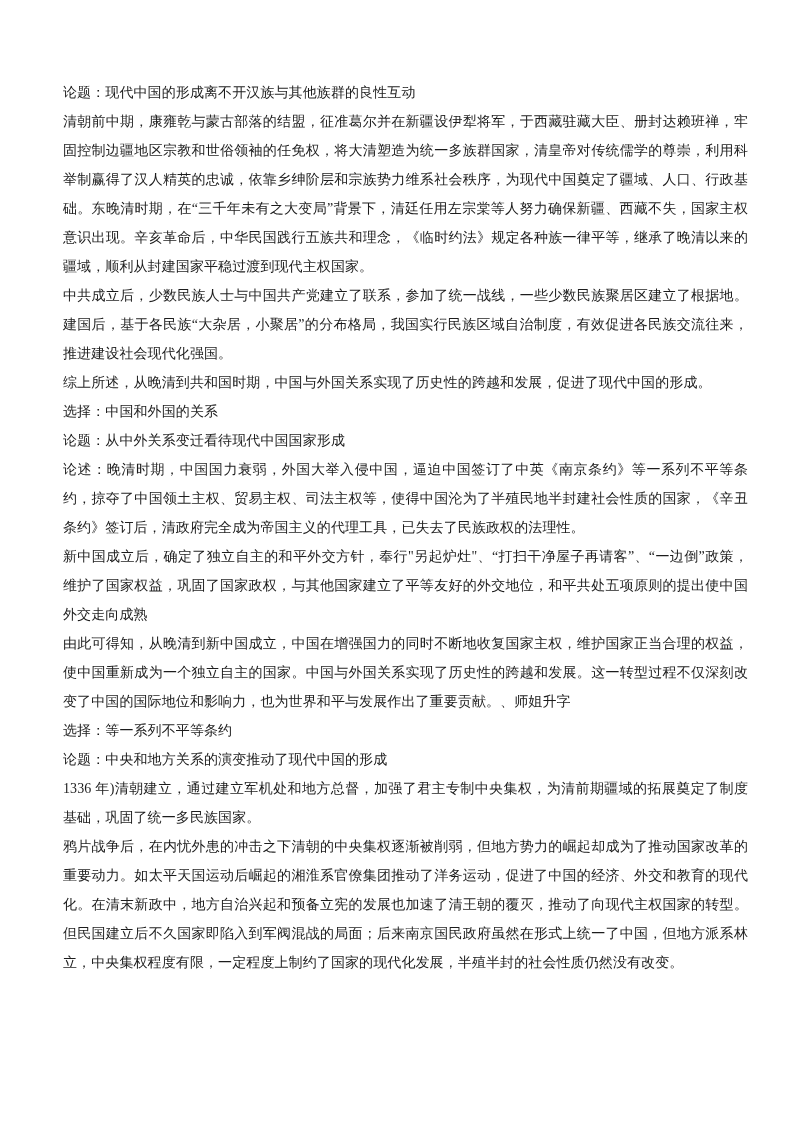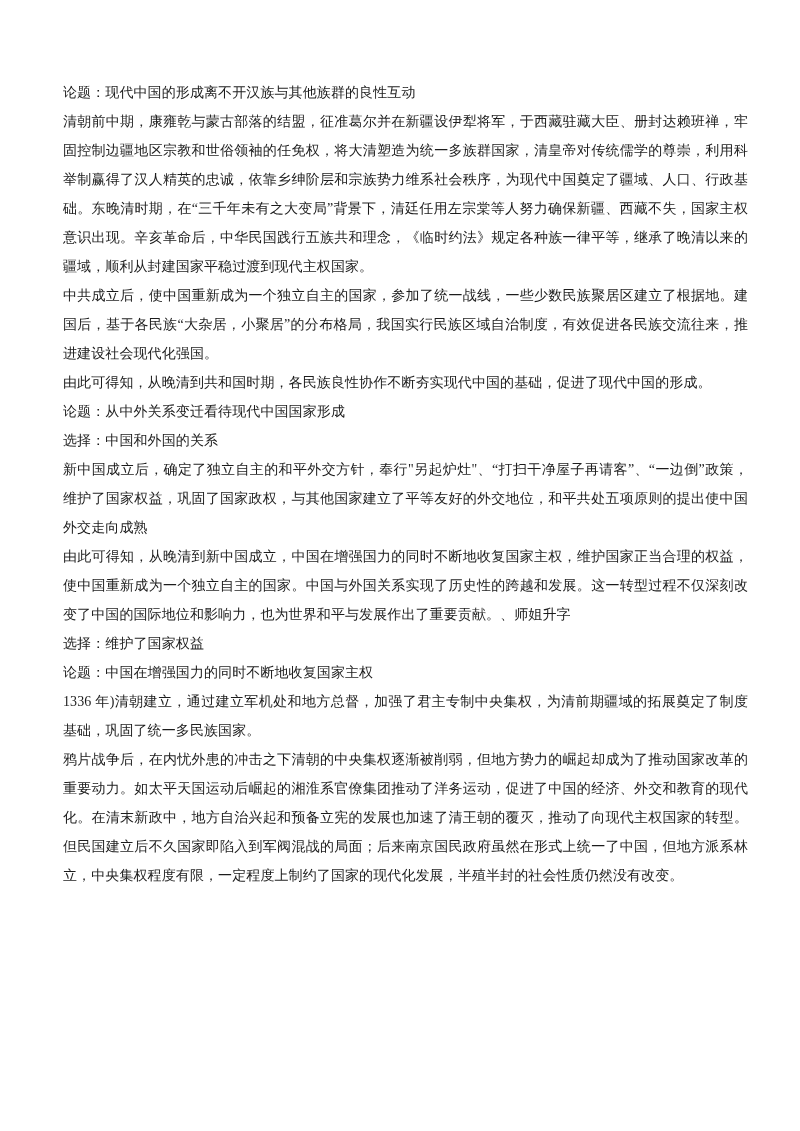--- a/index.html
+++ b/index.html
@@ -31,24 +31,25 @@
     word-break: break-all;
     letter-spacing: 0.1px;
   }
 </style>
 </head>
 <body>
 
 <div class="page">
   <p>论题：现代中国的形成离不开汉族与其他族群的良性互动</p>
   <p>清朝前中期，康雍乾与蒙古部落的结盟，征准葛尔并在新疆设伊犁将军，于西藏驻藏大臣、册封达赖班禅，牢固控制边疆地区宗教和世俗领袖的任免权，将大清塑造为统一多族群国家，清皇帝对传统儒学的尊崇，利用科举制赢得了汉人精英的忠诚，依靠乡绅阶层和宗族势力维系社会秩序，为现代中国奠定了疆域、人口、行政基础。东晚清时期，在“三千年未有之大变局”背景下，清廷任用左宗棠等人努力确保新疆、西藏不失，国家主权意识出现。辛亥革命后，中华民国践行五族共和理念，《临时约法》规定各种族一律平等，继承了晚清以来的疆域，顺利从封建国家平稳过渡到现代主权国家。</p>
-  <p>中共成立后，使中国重新成为一个独立自主的国家，参加了统一战线，一些少数民族聚居区建立了根据地。建国后，基于各民族“大杂居，小聚居”的分布格局，我国实行民族区域自治制度，有效促进各民族交流往来，推进建设社会现代化强国。</p>
-  <p>由此可得知，从晚清到共和国时期，各民族良性协作不断夯实现代中国的基础，促进了现代中国的形成。</p>
+  <p>中共成立后，少数民族人士与中国共产党建立了联系，参加了统一战线，一些少数民族聚居区建立了根据地。建国后，基于各民族“大杂居，小聚居”的分布格局，我国实行民族区域自治制度，有效促进各民族交流往来，推进建设社会现代化强国。</p>
+  <p>综上所述，从晚清到共和国时期，中国与外国关系实现了历史性的跨越和发展，促进了现代中国的形成。</p>
+  <p>选择：中国和外国的关系</p>
   <p>论题：从中外关系变迁看待现代中国国家形成</p>
-  <p>选择：中国和外国的关系</p>
+  <p>论述：晚清时期，中国国力衰弱，外国大举入侵中国，逼迫中国签订了中英《南京条约》等一系列不平等条约，掠夺了中国领土主权、贸易主权、司法主权等，使得中国沦为了半殖民地半封建社会性质的国家，《辛丑条约》签订后，清政府完全成为帝国主义的代理工具，已失去了民族政权的法理性。</p>
   <p>新中国成立后，确定了独立自主的和平外交方针，奉行"另起炉灶"、“打扫干净屋子再请客”、“一边倒”政策，维护了国家权益，巩固了国家政权，与其他国家建立了平等友好的外交地位，和平共处五项原则的提出使中国外交走向成熟</p>
   <p>由此可得知，从晚清到新中国成立，中国在增强国力的同时不断地收复国家主权，维护国家正当合理的权益，使中国重新成为一个独立自主的国家。中国与外国关系实现了历史性的跨越和发展。这一转型过程不仅深刻改变了中国的国际地位和影响力，也为世界和平与发展作出了重要贡献。、师姐升字</p>
-  <p>选择：维护了国家权益</p>
-  <p>论题：中国在增强国力的同时不断地收复国家主权</p>
+  <p>选择：等一系列不平等条约</p>
+  <p>论题：中央和地方关系的演变推动了现代中国的形成</p>
   <p>1336 年)清朝建立，通过建立军机处和地方总督，加强了君主专制中央集权，为清前期疆域的拓展奠定了制度基础，巩固了统一多民族国家。</p>
   <p>鸦片战争后，在内忧外患的冲击之下清朝的中央集权逐渐被削弱，但地方势力的崛起却成为了推动国家改革的重要动力。如太平天国运动后崛起的湘淮系官僚集团推动了洋务运动，促进了中国的经济、外交和教育的现代化。在清末新政中，地方自治兴起和预备立宪的发展也加速了清王朝的覆灭，推动了向现代主权国家的转型。但民国建立后不久国家即陷入到军阀混战的局面；后来南京国民政府虽然在形式上统一了中国，但地方派系林立，中央集权程度有限，一定程度上制约了国家的现代化发展，半殖半封的社会性质仍然没有改变。</p>
 
 </div>
 
 </body></html>

